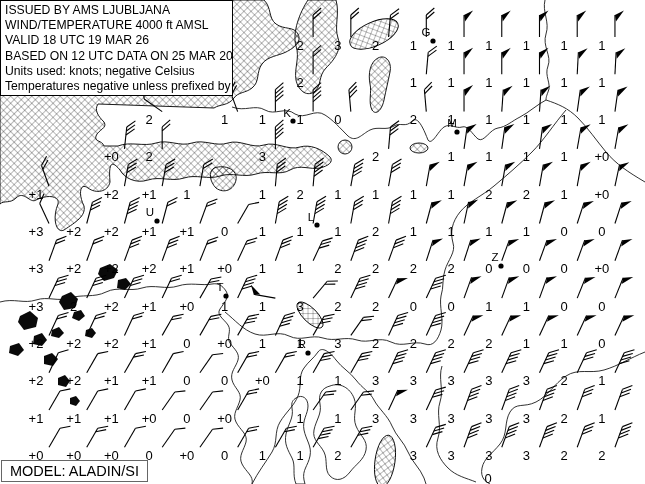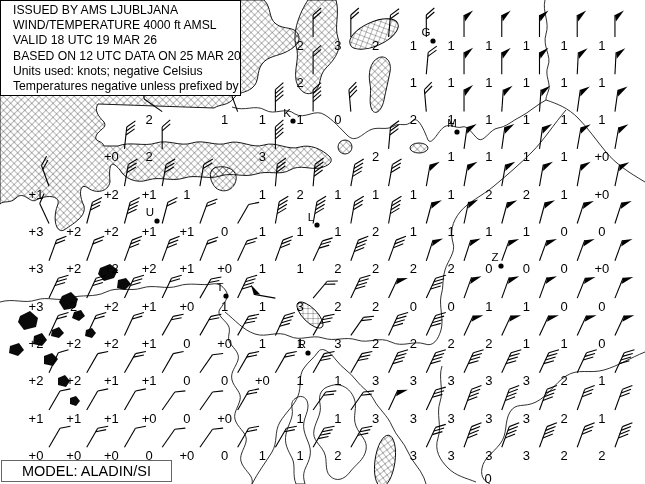--- a/index.html
+++ b/index.html
@@ -2,25 +2,25 @@
 <html><head>
 <meta charset="utf-8">
 <style>
   html,body{margin:0;padding:0;background:#fff;}
   .stage{position:relative;width:645px;height:484px;background:#fff;overflow:hidden;
          font-family:"Liberation Sans",sans-serif;color:#000;}
   svg{position:absolute;left:0;top:0;}
   #map-layer{z-index:1;}
   #wind-layer{z-index:2;}
   .info-box{position:absolute;left:0;top:0;z-index:3;background:#fff;border:1px solid #000;
-            width:224px;height:90px;padding:2px 3px 2px 12px;font-size:12.2px;line-height:15.2px;
+            width:224px;height:90px;padding:2px 3px 2px 4px;font-size:12.2px;line-height:15.2px;
             white-space:nowrap;overflow:hidden;}
   .info-box .b{font-weight:normal;}
   .model-box{position:absolute;left:1px;top:460px;z-index:3;background:#fff;border:1px solid #666;
-             font-size:14.5px;line-height:20px;padding:0 20px;white-space:nowrap;}
+             font-size:14.5px;line-height:20px;padding:0 8px;white-space:nowrap;}
   text{font-family:"Liberation Sans",sans-serif;}
   .tlabel{font-size:13px;fill:#000;}
   .citylabel{font-size:11.5px;fill:#000;}
   .xlabel{font-size:13px;fill:#000;}
 </style>
 </head>
 <body>
 
 <div class="stage">
 

